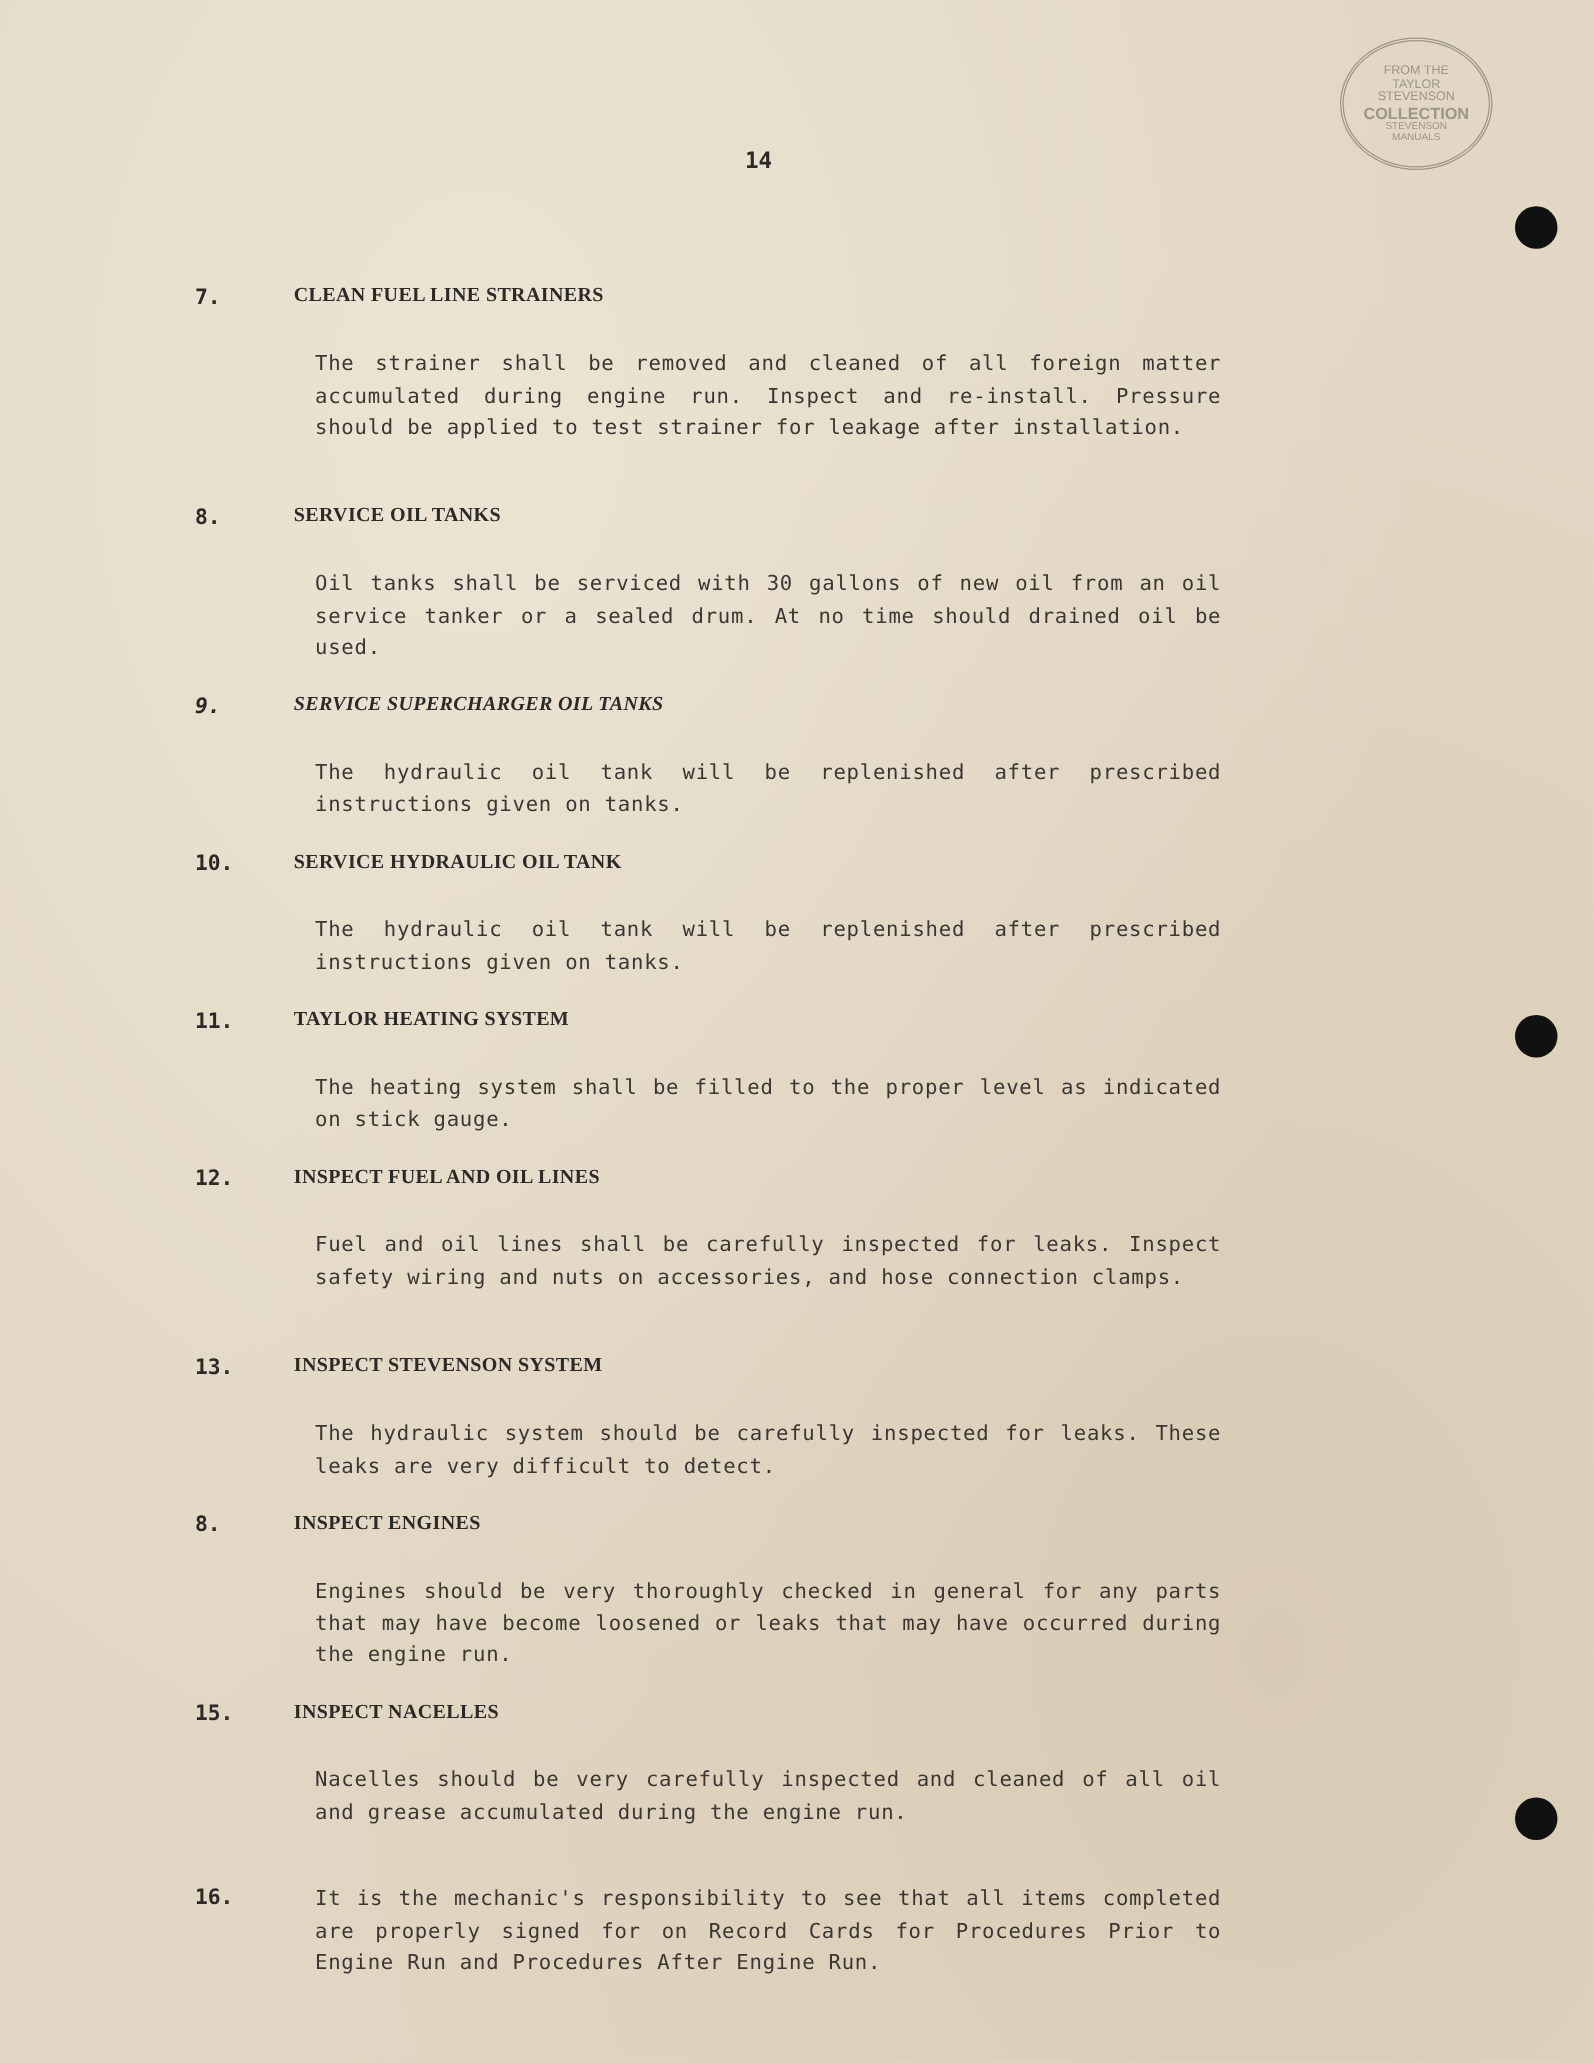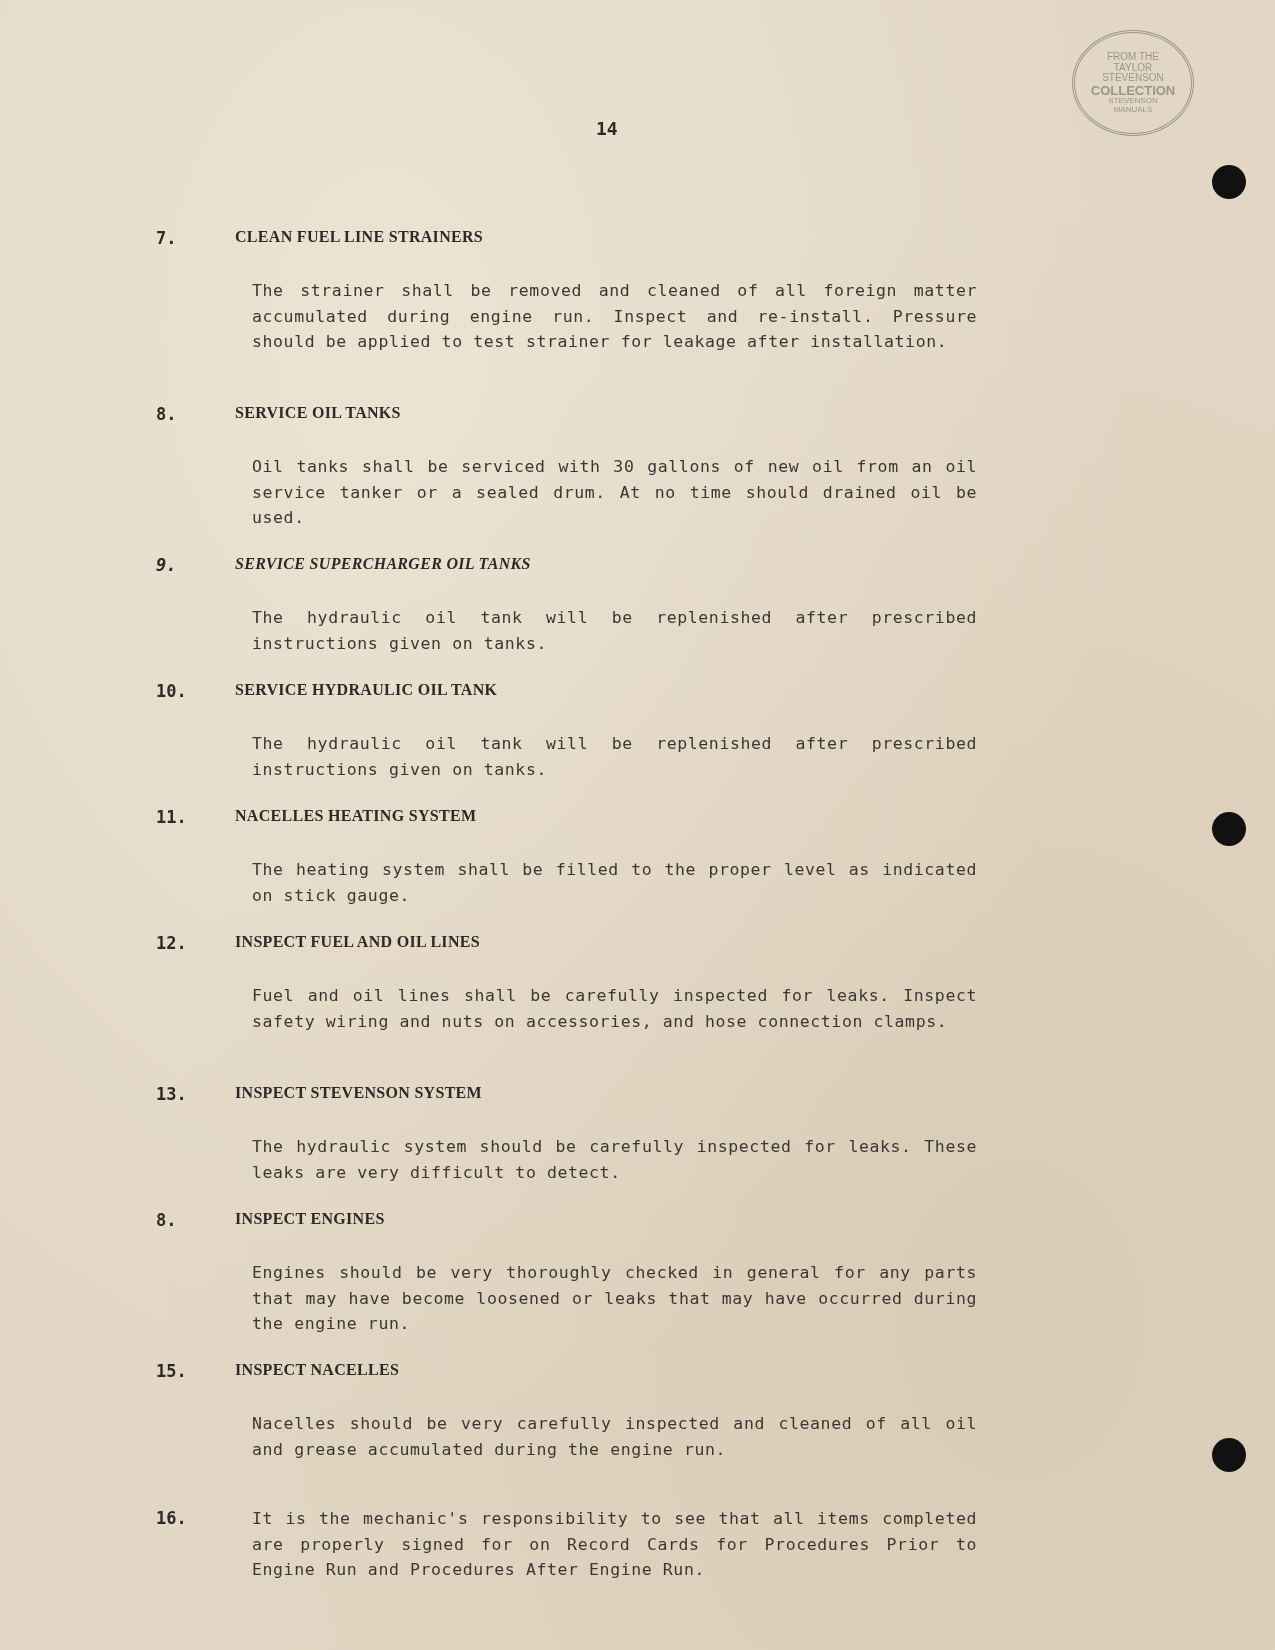--- a/index.html
+++ b/index.html
@@ -67,21 +67,21 @@
 </div>
 
 <div class="section" style="top:681px">
   <span class="num">10.</span>
   <span class="title">SERVICE HYDRAULIC OIL TANK</span>
   <div class="body" style="top:50px">The hydraulic oil tank will be replenished after prescribed instructions given on tanks.</div>
 </div>
 
 <div class="section" style="top:807px">
   <span class="num">11.</span>
-  <span class="title">NACELLES HEATING SYSTEM</span>
+  <span class="title">TAYLOR HEATING SYSTEM</span>
   <div class="body" style="top:50px">The heating system shall be filled to the proper level as indicated on stick gauge.</div>
 </div>
 
 <div class="section" style="top:933px">
   <span class="num">12.</span>
   <span class="title">INSPECT FUEL AND OIL LINES</span>
   <div class="body" style="top:50px">Fuel and oil lines shall be carefully inspected for leaks. Inspect safety wiring and nuts on accessories, and hose connection clamps.</div>
 </div>
 
 <div class="section" style="top:1084px">

